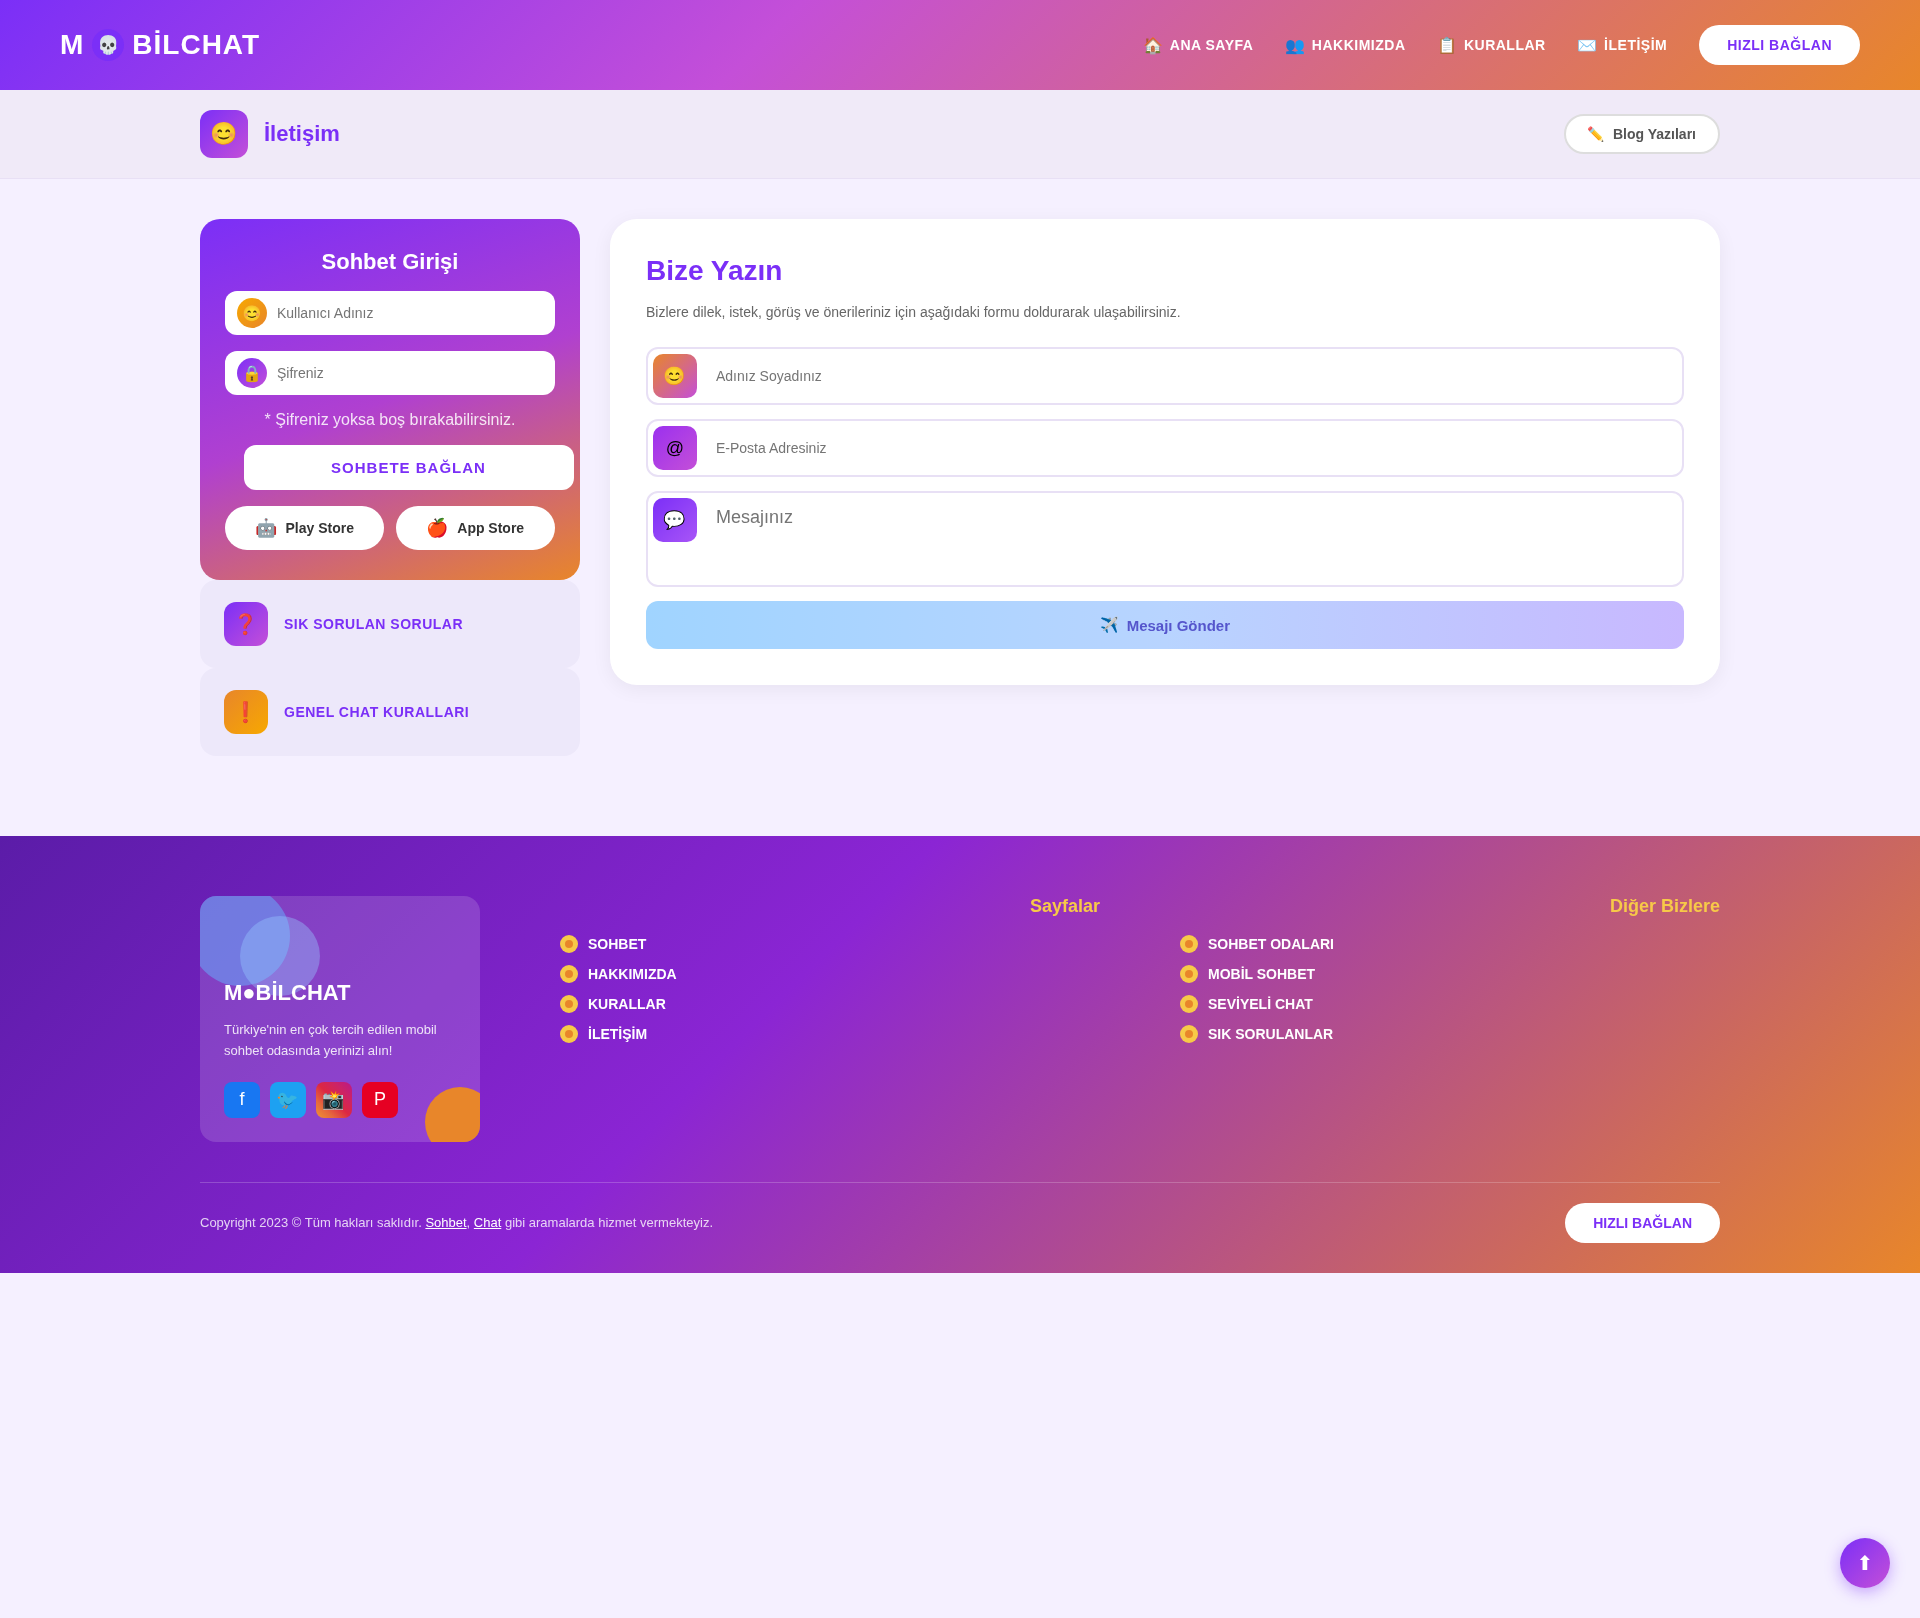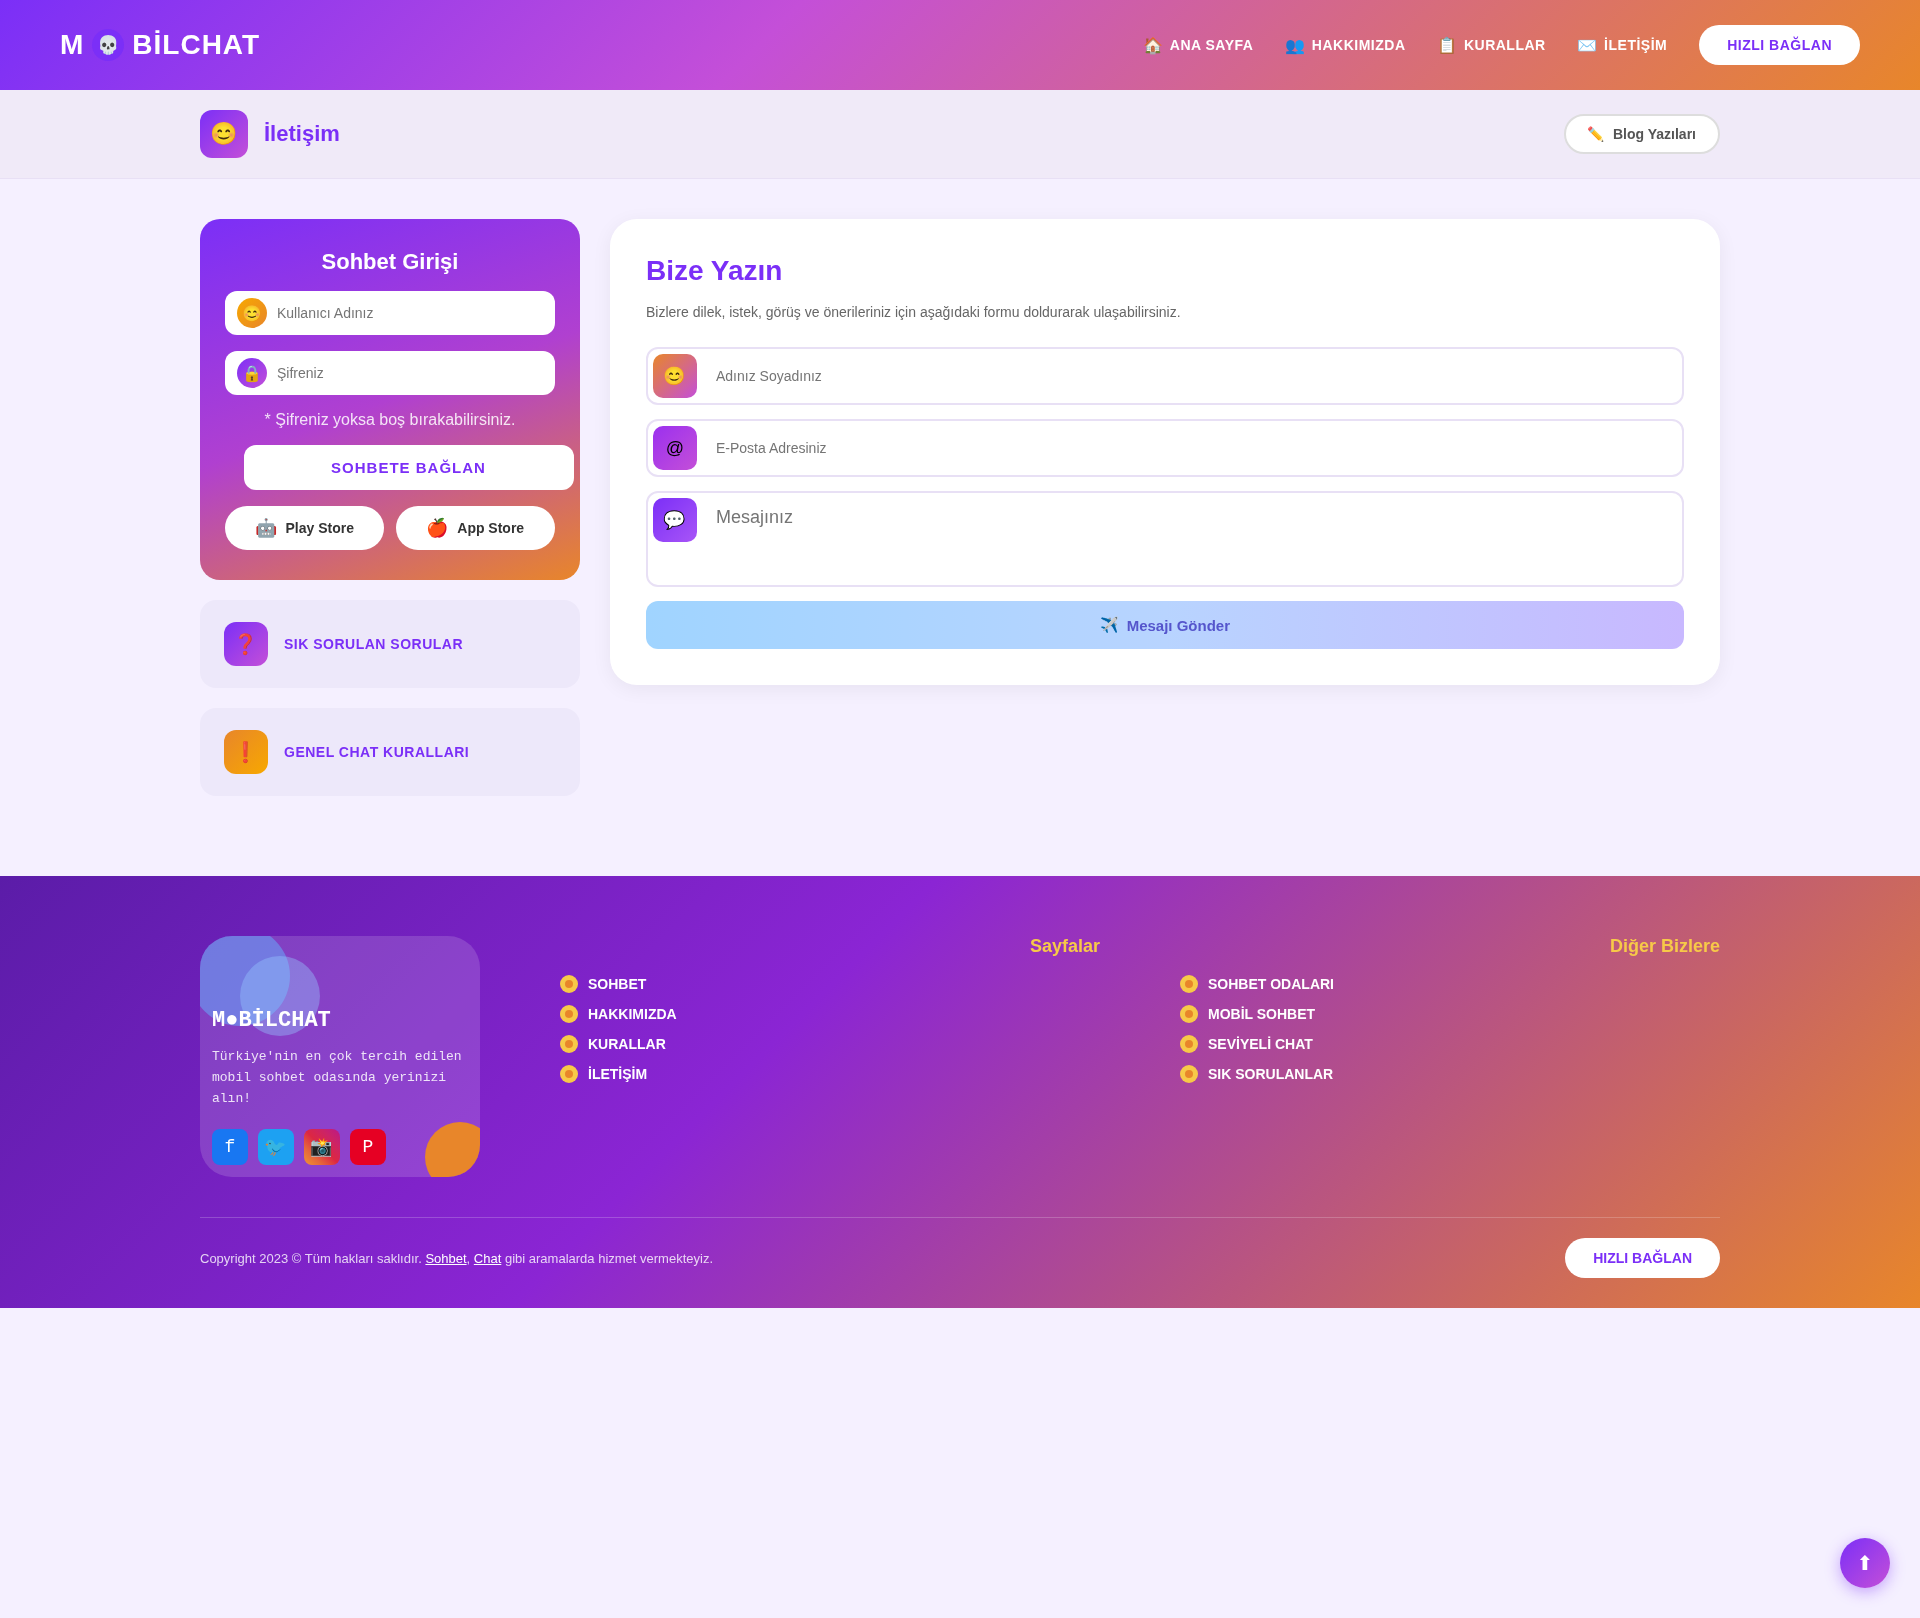--- a/index.html
+++ b/index.html
@@ -113,21 +113,20 @@
       padding: 40px 200px;
       display: flex;
       gap: 30px;
       align-items: flex-start;
     }
 
     
     .left-column {
       display: flex;
       flex-direction: column;
-      gap: 20px;
       width: 380px;
       flex-shrink: 0;
     }
 
     
     .sohbet-giris {
       background: linear-gradient(160deg, #7b2ff7 0%, #b040d0 50%, #e8862a 100%);
       border-radius: 20px;
       padding: 30px 25px;
       display: flex;
@@ -335,25 +334,24 @@
     .footer-top {
       display: flex;
       gap: 80px;
       margin-bottom: 40px;
     }
     .footer-brand {
       max-width: 280px;
     }
     .footer-brand-card {
       background: rgba(255,255,255,0.15);
-      border-radius: 32px;
-      padding: 12px;
+      border-radius: 16px;
+      padding: 24px;
       position: relative;
       overflow: hidden;
-      font-family: Liberation Mono, monospace;
     }
     .circle1 {
       width: 100px;
       height: 100px;
       background: rgba(100,180,255,0.5);
       border-radius: 50%;
       position: absolute;
       top: -10px;
       left: -10px;
     }

